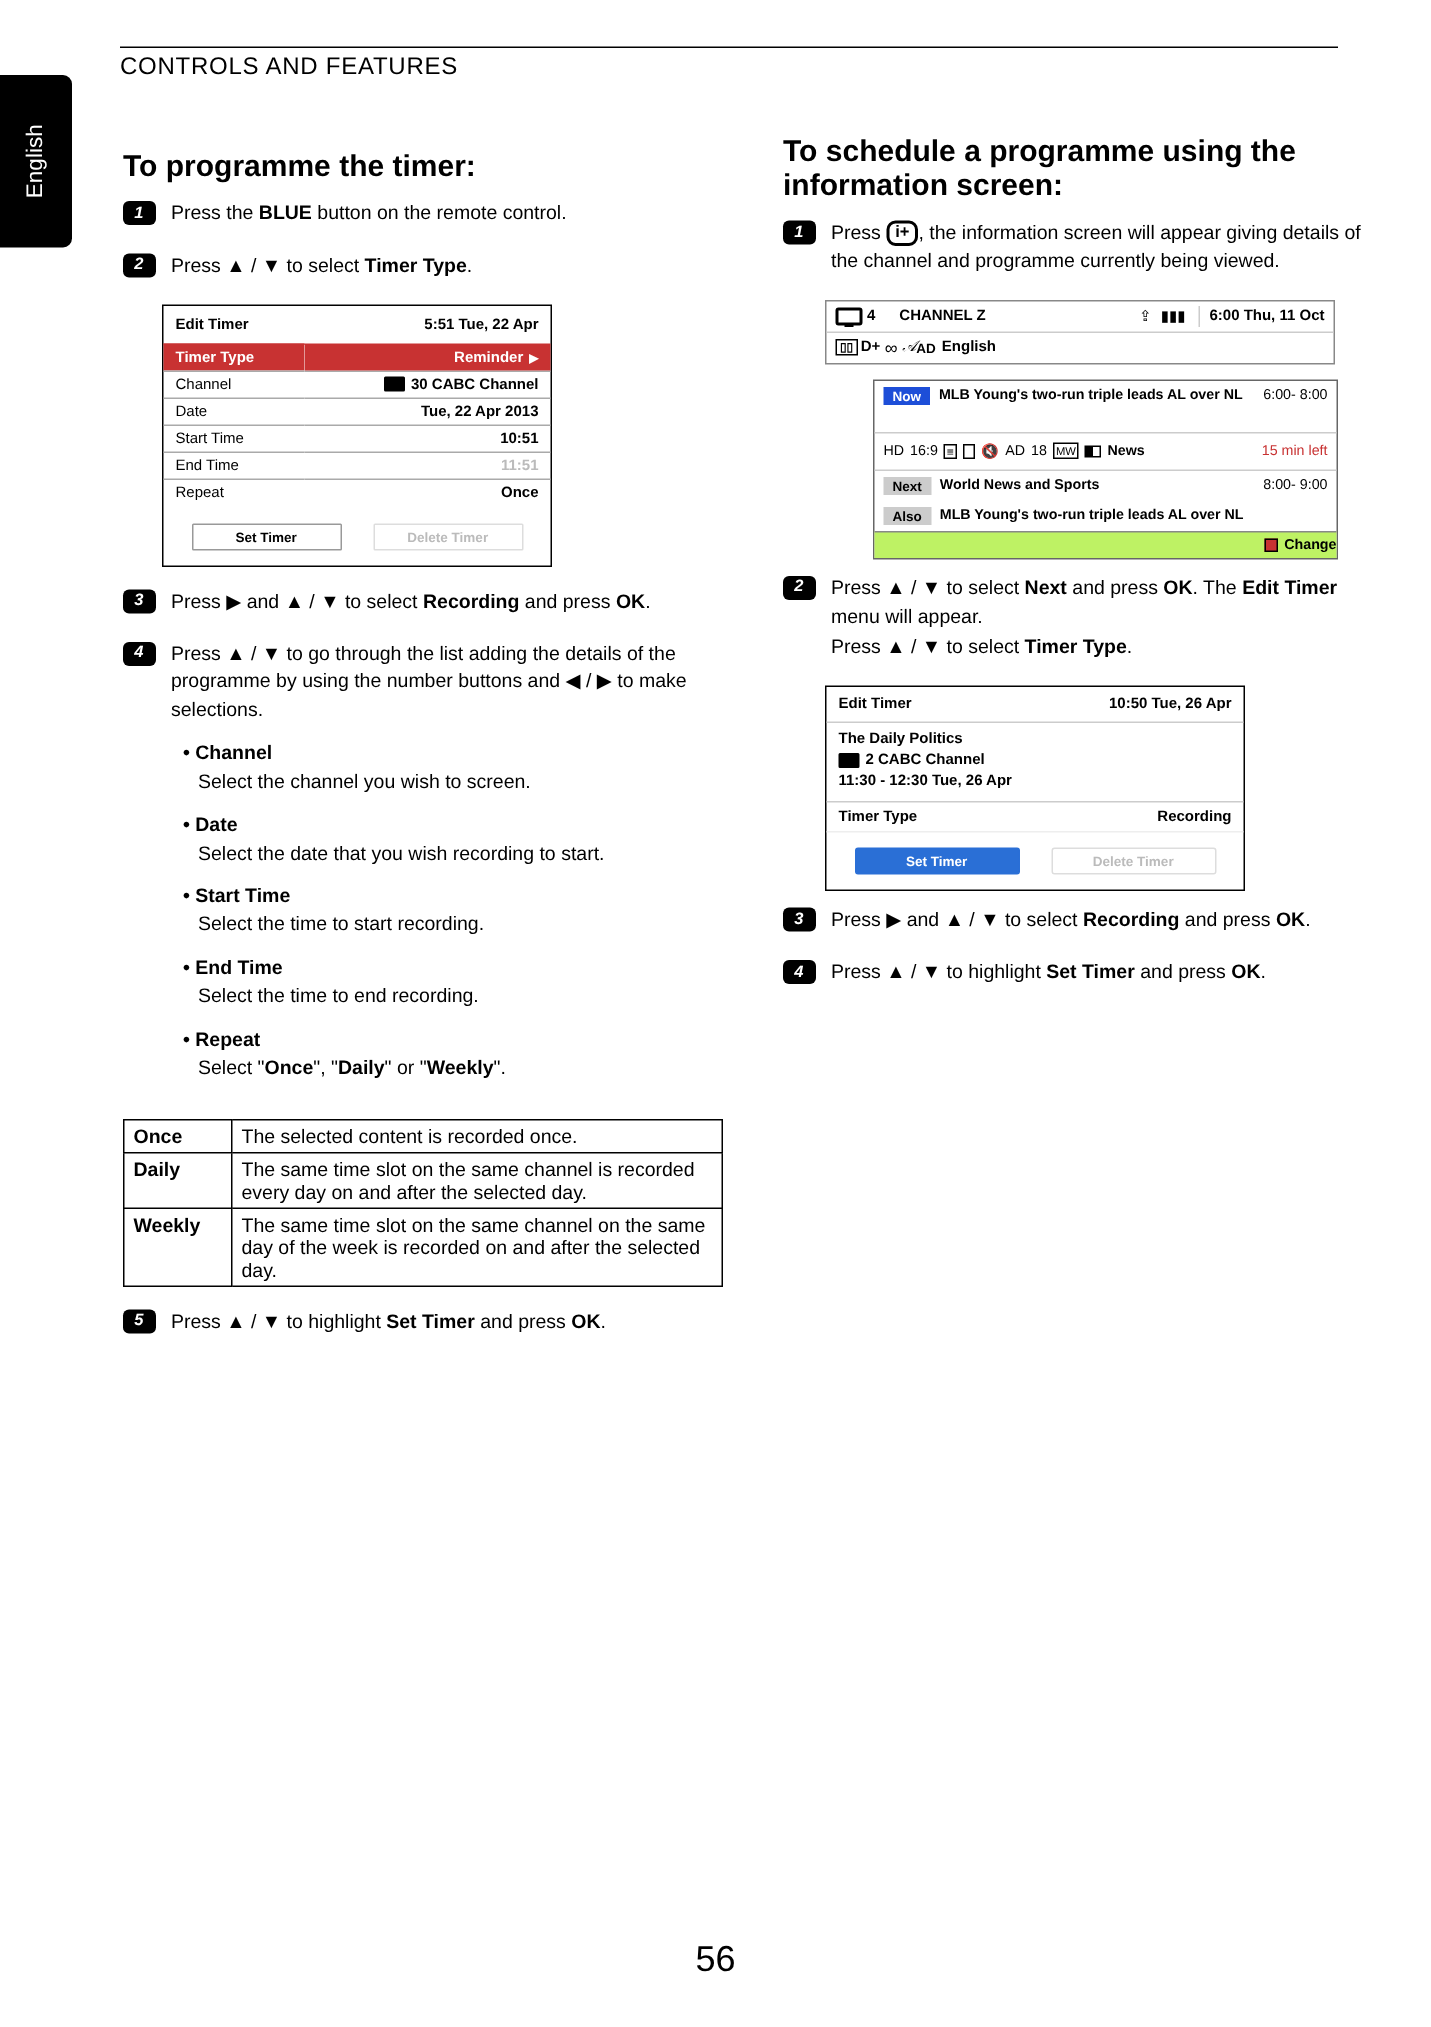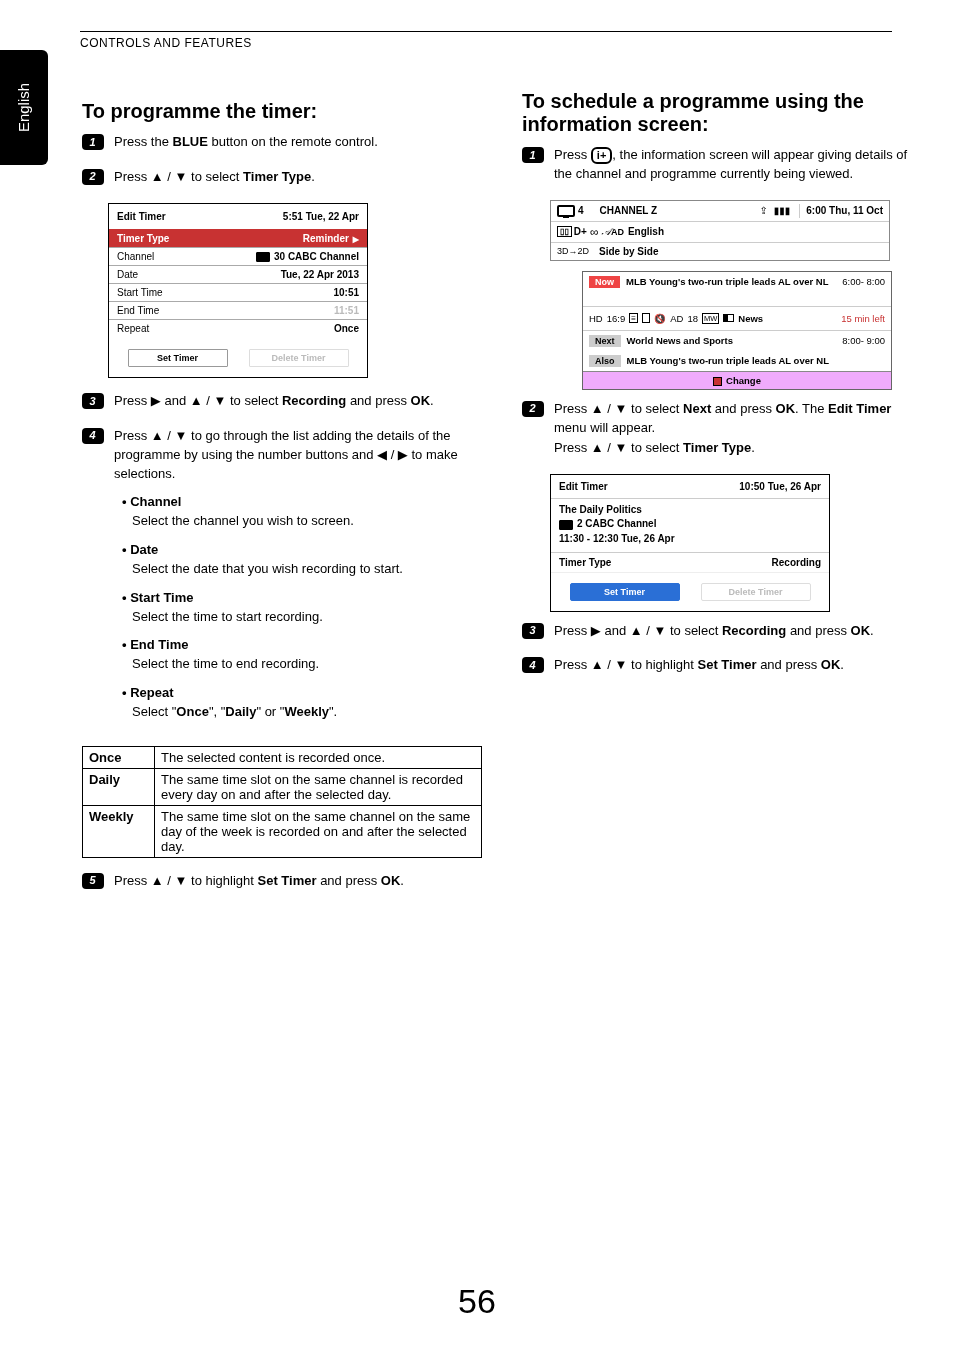--- a/index.html
+++ b/index.html
@@ -16,21 +16,21 @@
     position: absolute;
     top: 31px;
     left: 80px;
     right: 62px;
     border-top: 1px solid #000;
   }
   .header-text {
     position: absolute;
     top: 36px;
     left: 80px;
-    font-size: 12px;
+    font-size: 16px;
     letter-spacing: 0.5px;
   }
   .lang-tab {
     position: absolute;
     left: 0;
     top: 50px;
     width: 48px;
     height: 115px;
     background: #000;
     border-radius: 0 6px 6px 0;
@@ -164,31 +164,31 @@
 
   .infopanel {
     margin: 0 0 10px 60px;
     width: 310px;
     border: 1px solid #666;
     font-size: 9.5px;
     background:#fff;
   }
   .ip-row { display:flex; align-items:center; padding: 4px 6px; }
   .ip-tag { padding: 1px 6px; font-size:9px; font-weight:bold; margin-right: 6px; }
-  .tag-now { background: #ef4444; color:#fff;text-align:center; }
+  .tag-now { background: #1d4ed8; color:#fff;text-align:center; }
   .tag-next { background: #ccc; color:#000; }
   .tag-also { background: #ccc; color:#000; }
   .ip-time { margin-left:auto; }
   .red { color: #c83232; }
   .ip-icons-row { border-top:1px solid #ccc; border-bottom:1px solid #ccc; padding: 6px 6px; display:flex; align-items:center; gap:4px;}
   .box-ico { border:1px solid #000; padding: 0 1px; font-size:8px; line-height:10px; height:10px;}
   .mw-box { border:1px solid #000; font-size:7.5px; padding:0 1px; position:relative; }
   .flag-ico { display:inline-block; width:11px; height:8px; border:1px solid #000;
     background: linear-gradient(to right, #000 50%, #fff 50%); }
-  .ip-change { background:#f0abfc; text-align:center; padding: 3px 0; font-weight:bold; border-top: 1px solid #888;}
+  .ip-change { background:#bef264; text-align:right; padding: 3px 0; font-weight:bold; border-top: 1px solid #888;}
   .sq {display:inline-block;width:9px;height:9px;background:#c83232;border:1px solid #000; margin-right:4px; vertical-align:middle;}
 
   
   .panel2 {
     margin: 10px 0 10px 28px;
     width: 280px;
     border: 1px solid #000;
     font-size: 10px;
   }
   .panel2 .phead { display:flex; justify-content:space-between; padding: 6px 8px; font-weight:bold; border-bottom:1px solid #ccc;}
@@ -206,21 +206,21 @@
   .panel2 .btn.primary { background: #2a6fd6; color:#fff; border:1px solid #2a6fd6;}
   .panel2 .btn.ghost { color:#bbb; border:1px solid #ddd;}
 
   .info-btn {
     display:inline-block; border:2px solid #000; border-radius: 6px; padding: 0px 4px 1px;
     font-weight: bold; font-size: 11px; background: #fff; line-height: 12px; vertical-align: middle;
   }
 
   .pagenum {
     position:absolute; bottom: 30px; left:0; right:0; text-align:center;
-    font-size: 34px;
+    font-size: 24px;
   }
 </style>
 </head>
 <body>
 
 <div class="header-text">CONTROLS AND FEATURES</div>
 <div class="header-line"></div>
 
 <div class="lang-tab">
   <span>English</span>
@@ -370,25 +370,20 @@
     </div>
     <div class="ib-row">
       <span class="dolby">▯▯</span>
       <b style="margin-left:2px;">D+</b>
       <span class="infinity">∞</span>
       <span class="scriptA">𝒜</span>
       <b style="font-size:9px;">AD</b>
       <span style="width:4px"></span>
       <b>English</b>
     </div>
-    <div class="ib-row">
-      <span style="font-size:9px;">3D→2D</span>
-      <span style="width:10px"></span>
-      <b>Side by Side</b>
-    </div>
   </div>
 
   <div class="infopanel">
     <div class="ip-row" style="padding-bottom:18px;">
       <span class="ip-tag tag-now">Now</span>
       <b>MLB Young's two-run triple leads AL over NL</b>
       <span class="ip-time">6:00- 8:00</span>
     </div>
     <div class="ip-icons-row">
       <span>HD</span>

